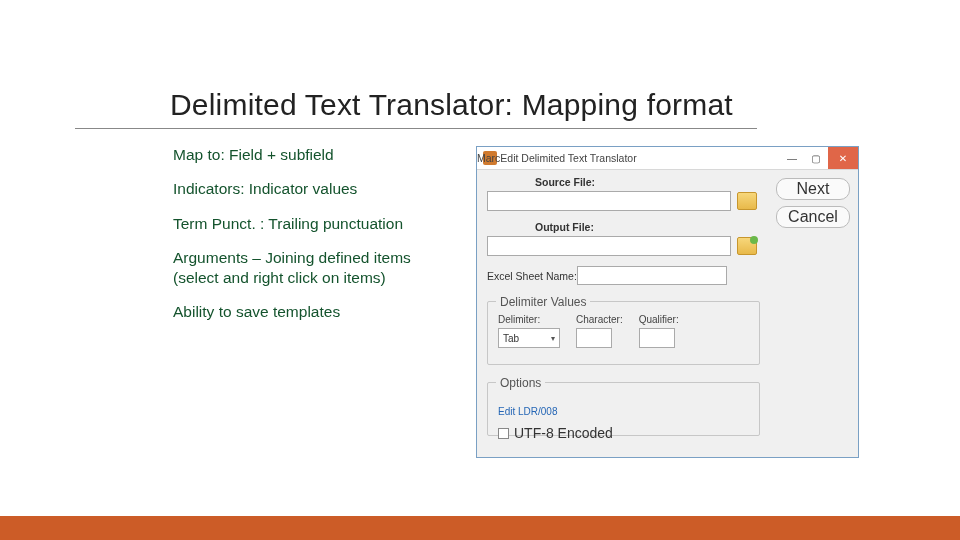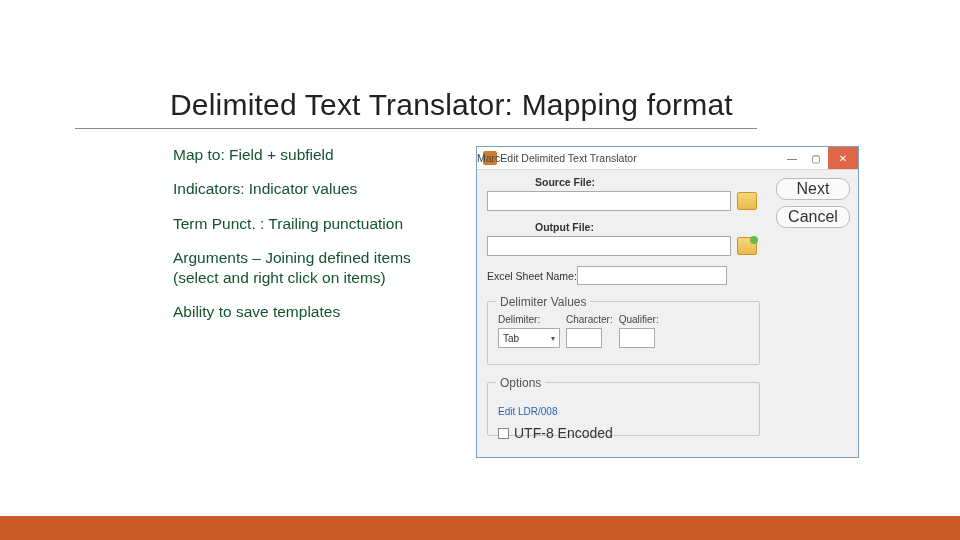--- a/index.html
+++ b/index.html
@@ -180,21 +180,21 @@
     top: -7px;
     left: 8px;
     background: #f0f0f0;
     padding: 0 4px;
     font-size: 12px;
     color: #555;
   }
   .fs1 { top: 131px; height: 64px; }
   .delimrow {
     display: flex;
-    gap: 6px;
+    gap: 16px;
     margin-top: 2px;
   }
   .dcol { display: flex; flex-direction: column; gap: 3px; }
   .dcol .dl { font-size: 10px; color: #444; }
   .select {
     height: 20px;
     border: 1px solid #aaa;
     background: #fff;
     font-size: 10px;
     padding: 8px 4px;

